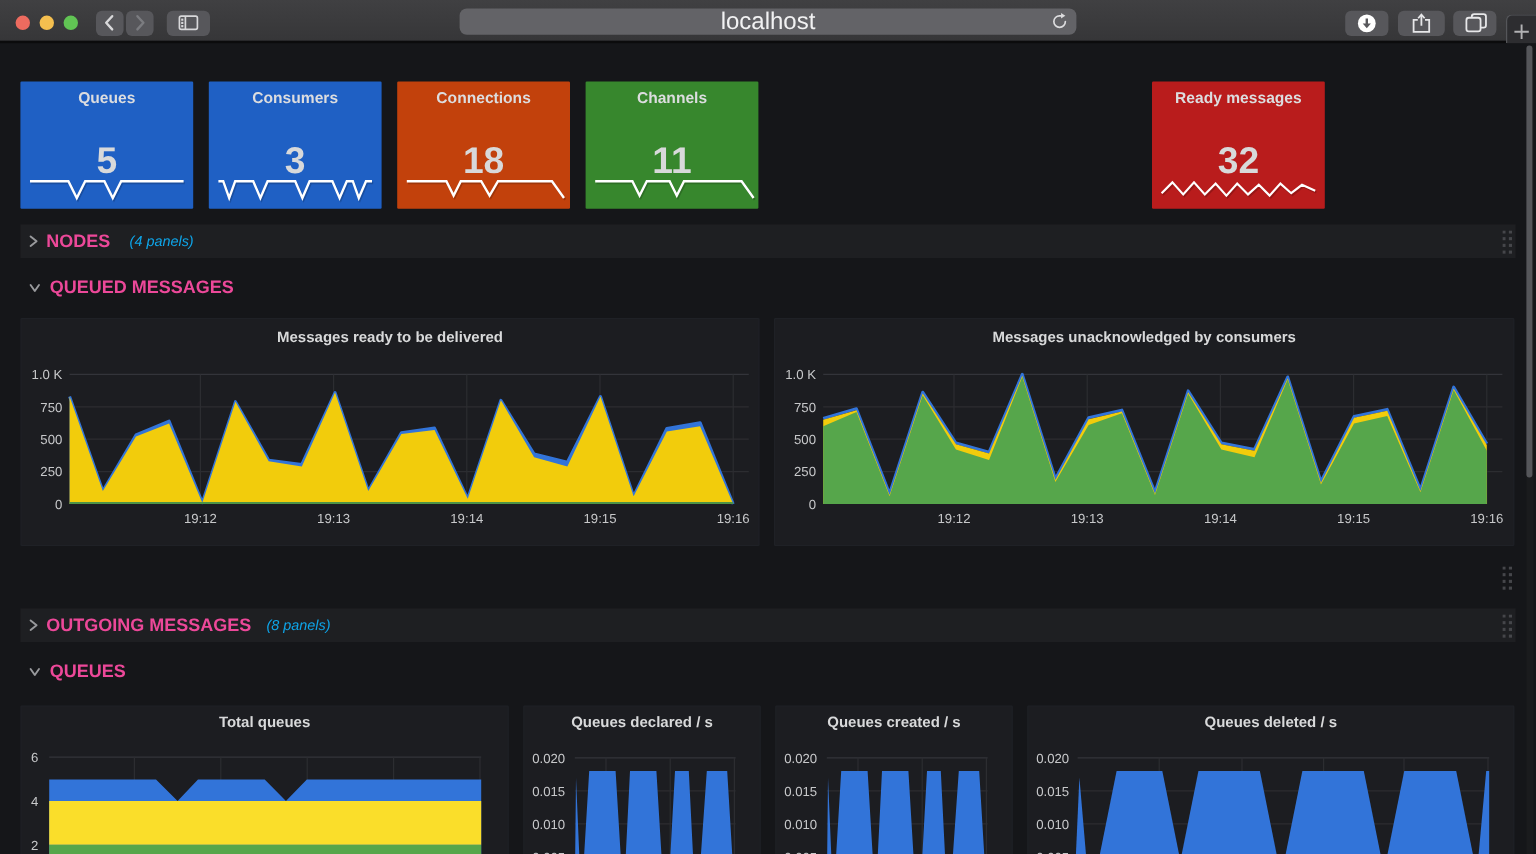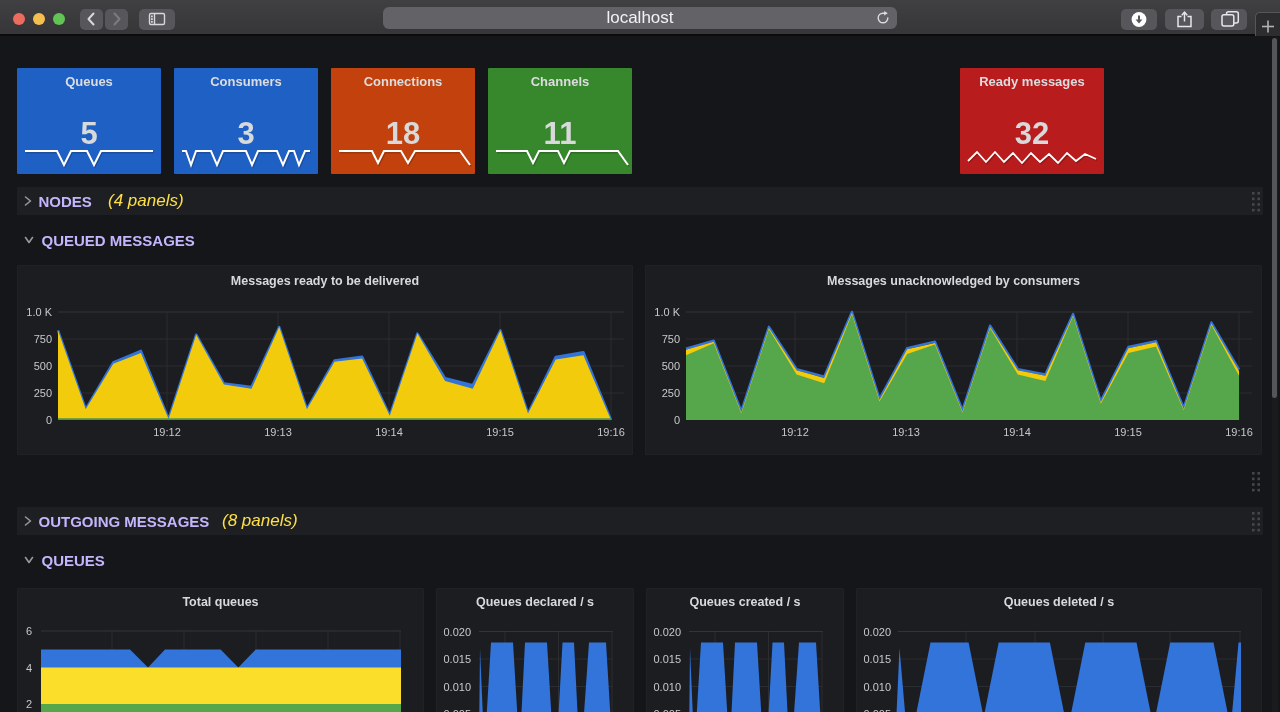--- a/index.html
+++ b/index.html
@@ -3,37 +3,37 @@
 * { margin:0; padding:0; box-sizing:border-box; }
 html,body { width:1280px; height:712px; overflow:hidden; background:#151619;
   font-family:"Liberation Sans", sans-serif; }
 .abs { position:absolute; }
 #chrome { position:absolute; left:0; top:0; width:1280px; height:36px;
   background:linear-gradient(#404042,#363638); border-bottom:2px solid #0b0b0c; }
 .tl { position:absolute; top:13px; width:12px; height:12px; border-radius:50%; }
 .navbtn { position:absolute; top:8.5px; height:21px; background:#57575b; border-radius:5px; }
 .navbtn svg { display:block; }
 #urlbar { position:absolute; left:383px; top:7px; width:514px; height:22px; background:#636367;
-  border-radius:6px; color:#f2f2f3; font-size:17px; text-align:center; line-height:22px; }
+  border-radius:6px; color:#f2f2f3; font-size:20px; text-align:center; line-height:22px; }
 #newtab { position:absolute; left:1255px; top:12px; width:25px; height:24px; background:#2d2d30;
   border-left:1px solid #55565a; border-top:1px solid #55565a; border-radius:5px 0 0 0; }
 #dash { position:absolute; left:0; top:0; width:1280px; height:712px;margin-top:12px; }
 .stat { position:absolute; top:55.5px; width:144px; height:106.5px; border-radius:1px; }
 .stitle { position:absolute; top:6px; width:100%; text-align:center; color:#dcdddf;
   font-size:13px; font-weight:bold; }
 .snum { position:absolute; top:48px; width:100%; text-align:center; color:#d8d9da;
   font-size:31px; font-weight:bold; }
 .ssvg { position:absolute; left:0; top:0; }
 .crow { position:absolute; left:17px; width:1246px; height:28px; background:#1e1f22; }
 .hrow { position:absolute; left:17px; width:1246px; height:18px; }
-.rtitle { position:absolute; left:21.5px; top:50%; transform:translateY(-50%); color:#c4b5fd;
+.rtitle { position:absolute; left:21.5px; top:50%; transform:translateY(-50%); color:#ec4899;
   font-size:15px; font-weight:bold; white-space:nowrap; }
 .hrow .rtitle { left:24.5px; }
-.rcount { position:absolute; top:50%; transform:translateY(-50%); color:#fde047;
-  font-size:17px; font-style:italic; white-space:nowrap; }
+.rcount { position:absolute; top:50%; transform:translateY(-50%); color:#0ea5e9;
+  font-size:12px; font-style:italic; white-space:nowrap; }
 .panel { position:absolute; background:#1c1d21; border:1px solid #1f2126; border-radius:1px; }
 .ptitle { position:absolute; top:7.5px; width:100%; text-align:center; color:#d8d9da;
   font-size:12.5px; font-weight:bold; }
 .ax { font-family:"Liberation Sans",sans-serif; font-size:11px; fill:#c7c8ca; }
 #sbtrack { position:absolute; right:2px; top:38px; width:6px; height:674px; background:#1a1b1d; }
 #sbthumb { position:absolute; right:3px; top:38px; width:5px; height:360px; background:#55565a; border-radius:3px; }
 </style></head>
 <body>
 
 <div id="chrome">

